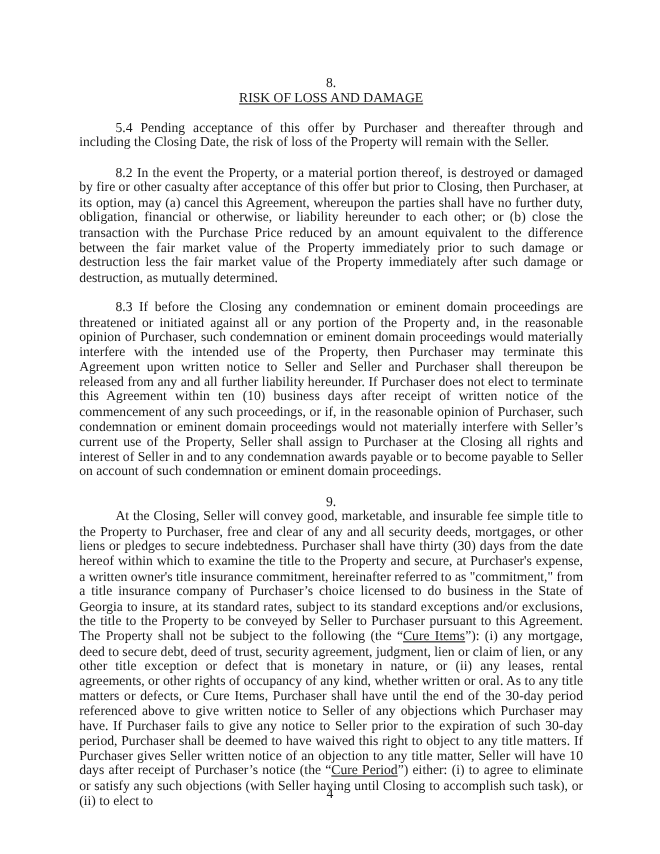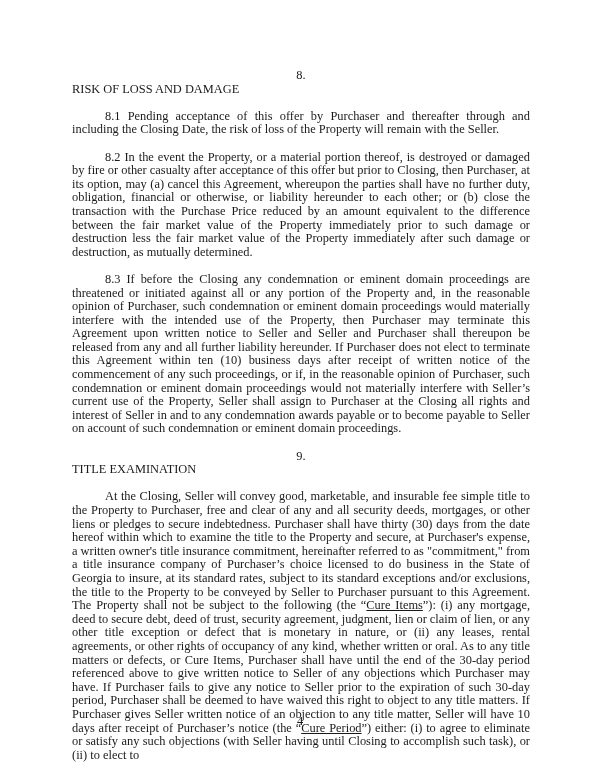--- a/index.html
+++ b/index.html
@@ -3,37 +3,36 @@
 <meta charset="utf-8">
 <style>
   html, body { margin: 0; padding: 0; background: #ffffff; }
   body { width: 600px; height: 776px; overflow: hidden; position: relative; }
   .page {
     position: absolute; left: 72px; top: 69px; width: 458px;
     font-family: "Liberation Serif", "DejaVu Serif", serif;
     font-size: 12.4px; line-height: 13.6px; color: #1a1a1a;
   }
   .sec-num { text-align: center; }
-  .sec-title { text-align: left; margin-bottom: 13.6px; }
+  .sec-title { text-align: center; text-decoration: underline; margin-bottom: 13.6px; }
   p { margin: 0 0 13.6px 0; text-align: justify; text-indent: 33px; }
   p.last { margin-bottom: 4px; }
   .u { text-decoration: underline; }
   .footer {
     position: absolute; left: 0; width: 600px; top: 714px; text-align: center;
     font-family: "Liberation Serif", "DejaVu Serif", serif; font-size: 12.4px; color: #1a1a1a;
   }
 </style>
 </head>
 <body>
 
 <div class="page">
   <div class="sec-num">8.</div>
   <div class="sec-title">RISK OF LOSS AND DAMAGE</div>
-  <p>8.1  Pending acceptance of this offer by Purchaser and thereafter through and including the Closing Date, the risk of loss of the Property will remain with the Seller.</p>
+  <p>5.4  Pending acceptance of this offer by Purchaser and thereafter through and including the Closing Date, the risk of loss of the Property will remain with the Seller.</p>
   <p>8.2  In the event the Property, or a material portion thereof, is destroyed or damaged by fire or other casualty after acceptance of this offer but prior to Closing, then Purchaser, at its option, may (a) cancel this Agreement, whereupon the parties shall have no further duty, obligation, financial or otherwise, or liability hereunder to each other; or (b) close the transaction with the Purchase Price reduced by an amount equivalent to the difference between the fair market value of the Property immediately prior to such damage or destruction less the fair market value of the Property immediately after such damage or destruction, as mutually determined.</p>
   <p>8.3 If before the Closing any condemnation or eminent domain proceedings are threatened or initiated against all or any portion of the Property and, in the reasonable opinion of Purchaser, such condemnation or eminent domain proceedings would materially interfere with the intended use of the Property, then Purchaser may terminate this Agreement upon written notice to Seller and Seller and Purchaser shall thereupon be released from any and all further liability hereunder. If Purchaser does not elect to terminate this Agreement within ten (10) business days after receipt of written notice of the commencement of any such proceedings, or if, in the reasonable opinion of Purchaser, such condemnation or eminent domain proceedings would not materially interfere with Seller’s current use of the Property, Seller shall assign to Purchaser at the Closing all rights and interest of Seller in and to any condemnation awards payable or to become payable to Seller on account of such condemnation or eminent domain proceedings.</p>
 
   <div class="sec-num">9.</div>
-  <div class="sec-title">TITLE EXAMINATION</div>
   <p class="last"><span>At the Closing, Seller will convey good, marketable, and insurable fee simple title to the Property to Purchaser, free and clear of any and all security deeds, mortgages, or other liens or pledges to secure indebtedness. Purchaser shall have thirty (30) days from the date hereof within which to examine the title to the Property and secure, at Purchaser's expense, a written owner's title insurance commitment, hereinafter referred to as "commitment," from a title insurance company of Purchaser’s choice licensed to do business in the State of Georgia to insure, at its standard rates, subject to its standard exceptions and/or exclusions, the title to the Property to be conveyed by Seller to Purchaser pursuant to this Agreement.  The Property shall not be subject to the following (the “</span><span class="u">Cure Items</span><span>”): (i) any mortgage, deed to secure debt, deed of trust, security agreement, judgment, lien or claim of lien, or any other title exception or defect that is monetary in nature, or (ii) any leases, rental agreements, or other rights of occupancy of any kind, whether written or oral. As to any title matters or defects, or Cure Items, Purchaser shall have until the end of the 30-day period referenced above to give written notice to Seller of any objections which Purchaser may have. If Purchaser fails to give any notice to Seller prior to the expiration of such 30-day period, Purchaser shall be deemed to have waived this right to object to any title matters. If Purchaser gives Seller written notice of an objection to any title matter, Seller will have 10 days after receipt of Purchaser’s notice (the “</span><span class="u">Cure Period</span><span>”) either: (i) to agree to eliminate or satisfy any such objections (with Seller having until Closing to accomplish such task), or (ii) to elect to</span></p>
 </div>
 
 <div class="footer">4</div>
 
 </body></html>

